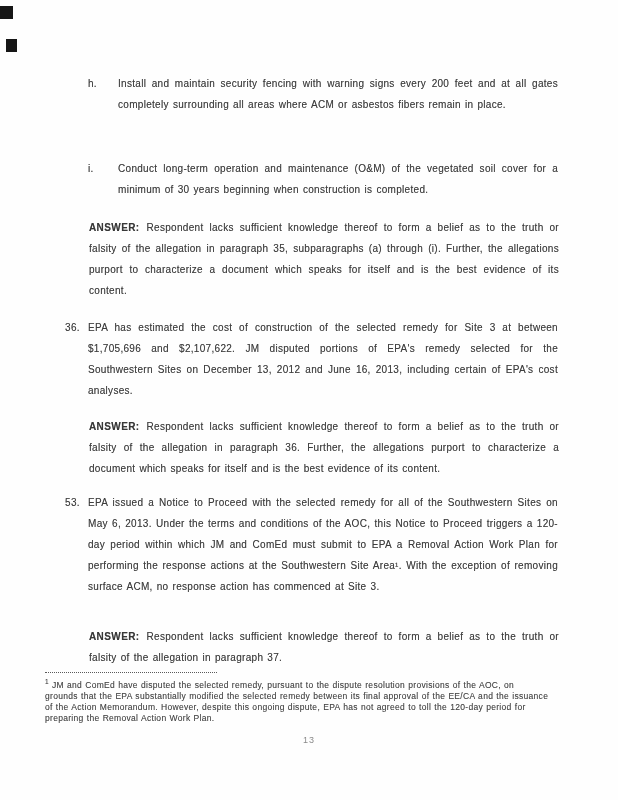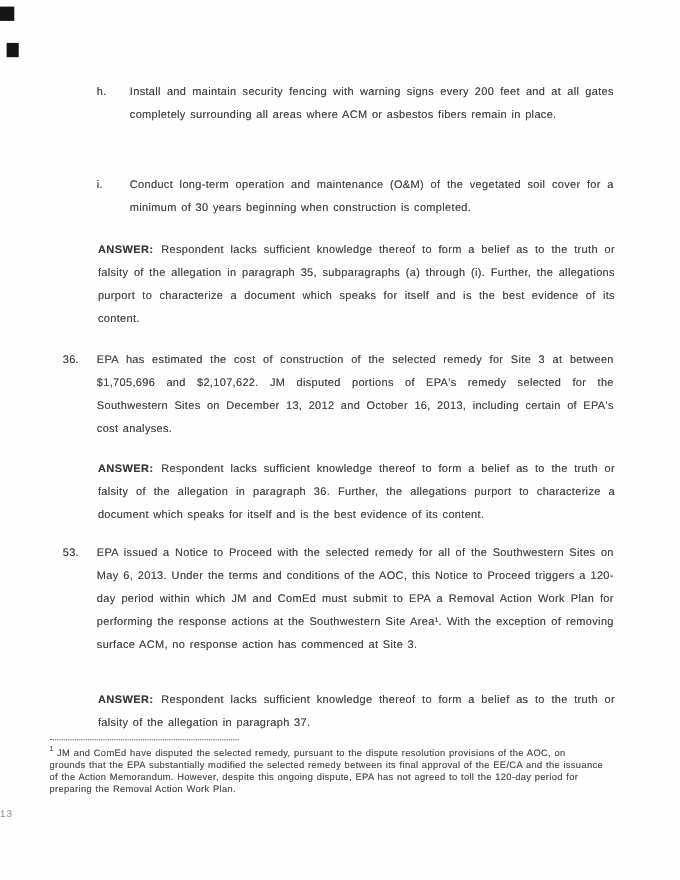--- a/index.html
+++ b/index.html
@@ -31,21 +31,21 @@
     text-shadow:0 0 0.6px rgba(70,70,70,0.55);
   }
   .block .lbl{
     flex:0 0 auto;
     display:block;
   }
   .block.sub{left:88px;width:470px;}
   .block.sub .lbl{width:30px;}
   .block.sub .txt{width:440px;text-align:justify;}
   .block.num{left:57px;width:501px;}
-  .block.num .lbl{width:31px;}
+  .block.num .lbl{width:31px;text-align:center;}
   .block.num .txt{width:470px;text-align:justify;}
   .block.ans{left:89px;width:470px;}
   .block.ans .txt{width:470px;text-align:justify;}
   .anslbl{
     font-weight:bold;
     color:#383838;
     margin-right:7px;
     letter-spacing:0.4px;
   }
   .footnote{
@@ -64,21 +64,21 @@
     border-top:1.5px dotted #5a5a5a;
     margin-bottom:3px;
   }
   .fn-text sup{
     font-size:6.5px;
     margin-right:3px;
   }
   .pageno{
     position:absolute;
     left:0;right:0;top:735px;
-    text-align:left;
+    text-align:center;
     font-size:9px;
     color:#8a8a8a;
     letter-spacing:1px;
   }
   .artifact{
     position:absolute;
     background:#161616;
   }
   .artifact.a1{left:0px;top:6px;width:13px;height:13px;}
   .artifact.a2{left:6px;top:39px;width:11px;height:13px;}
@@ -104,21 +104,21 @@
     </div>
 
     <div class="block ans" style="top:217px">
       <div class="txt">
         <b class="anslbl">ANSWER:</b><span>Respondent lacks sufficient knowledge thereof to form a belief as to the truth or falsity of the allegation in paragraph 35, subparagraphs (a) through (i). Further, the allegations purport to characterize a document which speaks for itself and is the best evidence of its content.</span>
       </div>
     </div>
 
     <div class="block num" style="top:317px">
       <span class="lbl">36.</span>
-      <div class="txt">EPA has estimated the cost of construction of the selected remedy for Site 3 at between $1,705,696 and $2,107,622. JM disputed portions of EPA's remedy selected for the Southwestern Sites on December 13, 2012 and October 16, 2013, including certain of EPA's cost analyses.</div>
+      <div class="txt">EPA has estimated the cost of construction of the selected remedy for Site 3 at between $1,705,696 and $2,107,622. JM disputed portions of EPA's remedy selected for the Southwestern Sites on December 13, 2012 and June 16, 2013, including certain of EPA's cost analyses.</div>
     </div>
 
     <div class="block ans" style="top:416px">
       <div class="txt">
         <b class="anslbl">ANSWER:</b><span>Respondent lacks sufficient knowledge thereof to form a belief as to the truth or falsity of the allegation in paragraph 36. Further, the allegations purport to characterize a document which speaks for itself and is the best evidence of its content.</span>
       </div>
     </div>
 
     <div class="block num" style="top:492px">
       <span class="lbl">53.</span>

